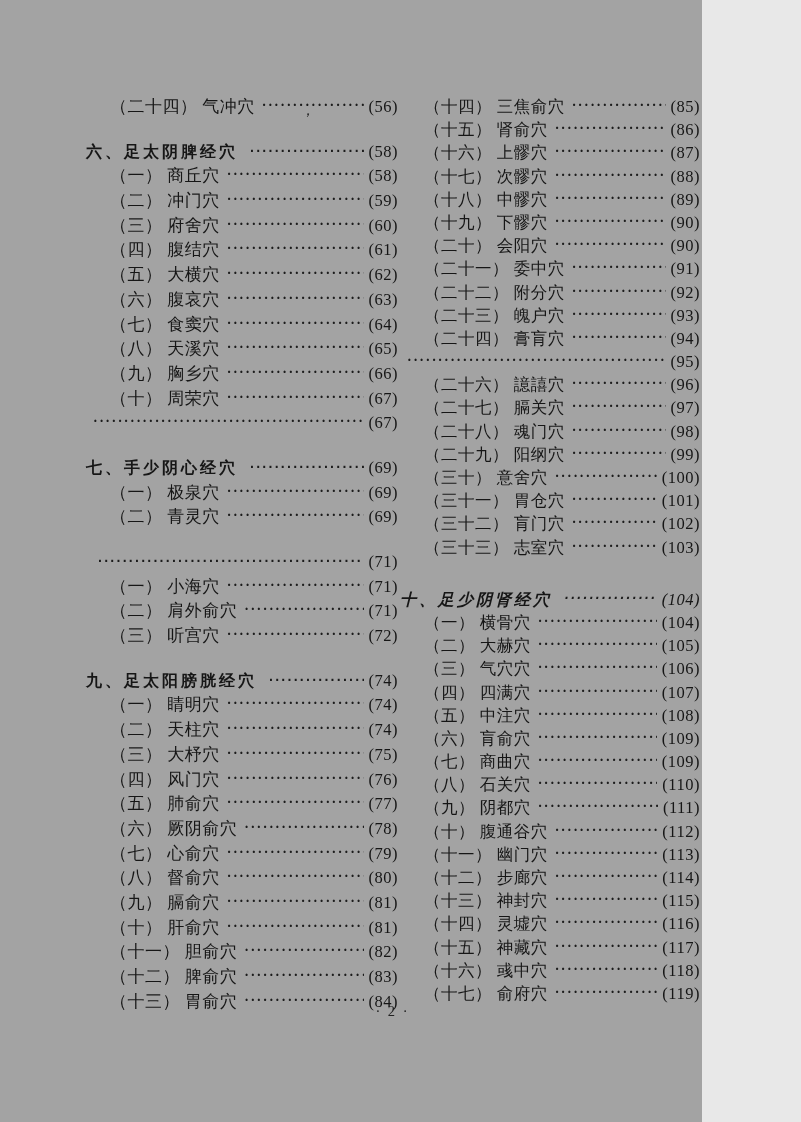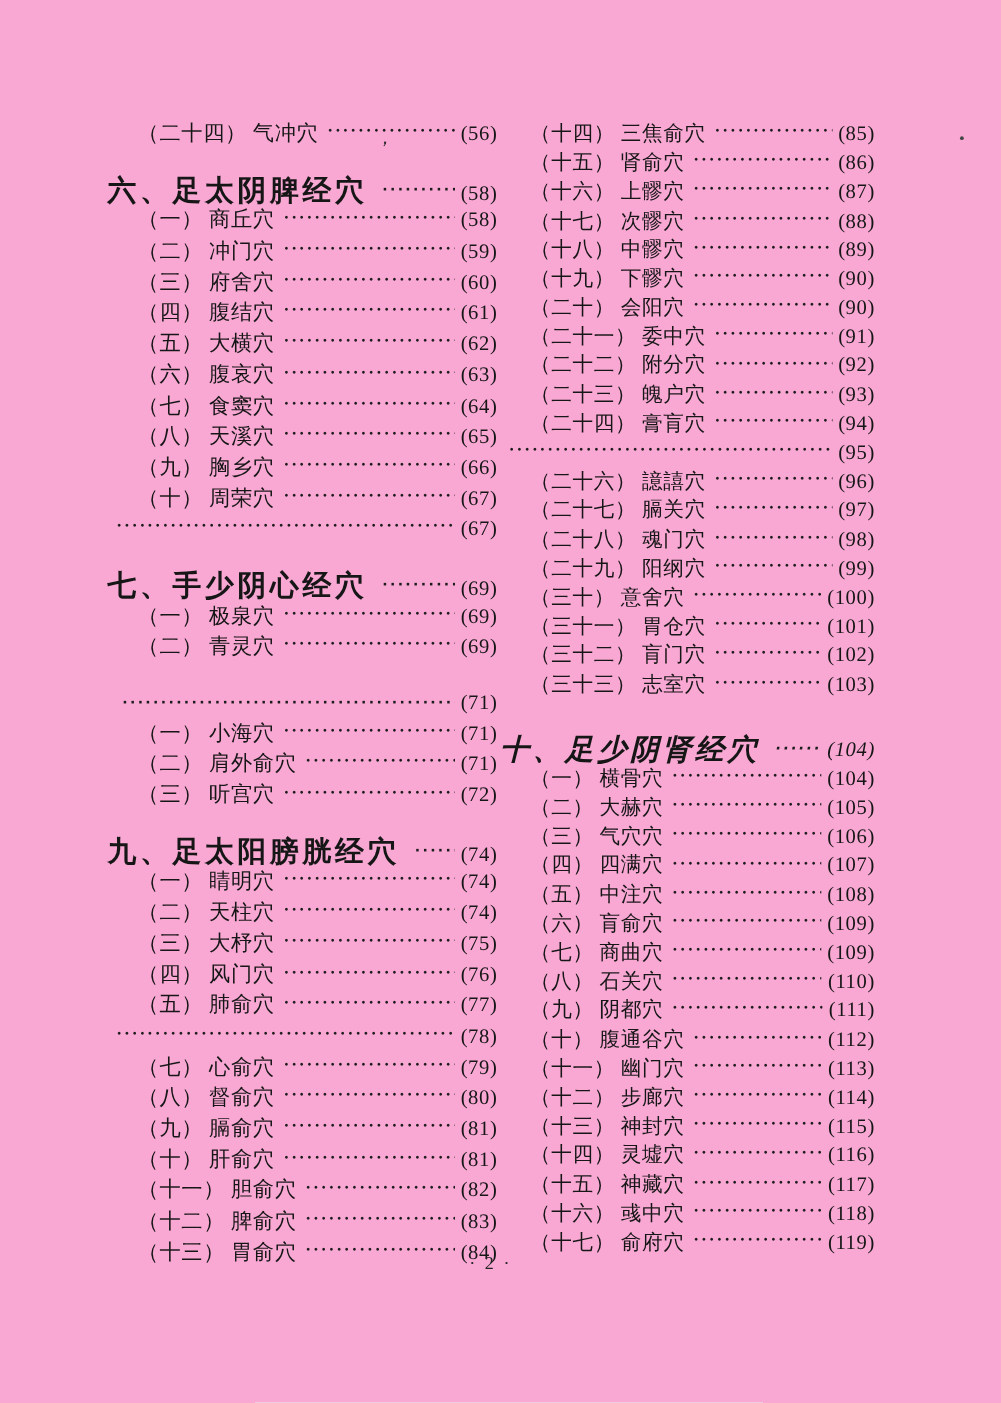--- a/index.html
+++ b/index.html
@@ -2,23 +2,23 @@
 <html><head>
 <meta charset="utf-8">
 <style>
   html, body {
     margin: 0;
     padding: 0;
     background: #e8e8e8;
   }
   .scan-page {
     position: relative;
-    width: 801px;
+    width: 702px;
     height: 1122px;
-    background: #f9a8d4;
+    background: #a3a3a3;
     overflow: hidden;
     font-family: "Liberation Serif", "DejaVu Serif", serif;
     color: #161616;
   }
   .col {
     position: absolute;
     top: 95px;
   }
   .col-left  { left: 86px;  width: 312px; }
   .col-right { left: 400px; width: 300px; }
@@ -28,35 +28,34 @@
     align-items: baseline;
     height: 24.7px;
     font-size: 17px;
     line-height: 24.7px;
     white-space: nowrap;
   }
   .col-right .row {
     height: 23.2px;
     font-size: 16.5px;
     line-height: 23.2px;
-    align-items: flex-end;
   }
   .row.entry .label {
     padding-left: 24px;
     letter-spacing: 0.5px;
   }
   .row.chapter {
     font-family: "Liberation Sans", "DejaVu Sans", sans-serif;
     font-weight: 700;
     margin-top: 20px;
   }
   .col-right .row.chapter { margin-top: 29px; font-style: italic; }
   .row.chapter .label {
     letter-spacing: 3px;
-    font-size: 23px;
+    font-size: 16px;
   }
   .dots {
     flex: 1 1 auto;
     overflow: hidden;
     white-space: nowrap;
     align-self: center;
     font-size: 14px;
     font-weight: 700;
     letter-spacing: 1.5px;
     margin: 0 5px 0 7px;
@@ -227,20 +226,21 @@
     <span class="label">（四） 风门穴</span>
     <span class="dots">······································································</span>
     <span class="pageno">(76)</span>
   </div>
       <div class="row entry">
     <span class="label">（五） 肺俞穴</span>
     <span class="dots">······································································</span>
     <span class="pageno">(77)</span>
   </div>
       <div class="row entry">
+    <span class="label">（六） 厥阴俞穴</span>
     <span class="dots">······································································</span>
     <span class="pageno">(78)</span>
   </div>
       <div class="row entry">
     <span class="label">（七） 心俞穴</span>
     <span class="dots">······································································</span>
     <span class="pageno">(79)</span>
   </div>
       <div class="row entry">
     <span class="label">（八） 督俞穴</span>

